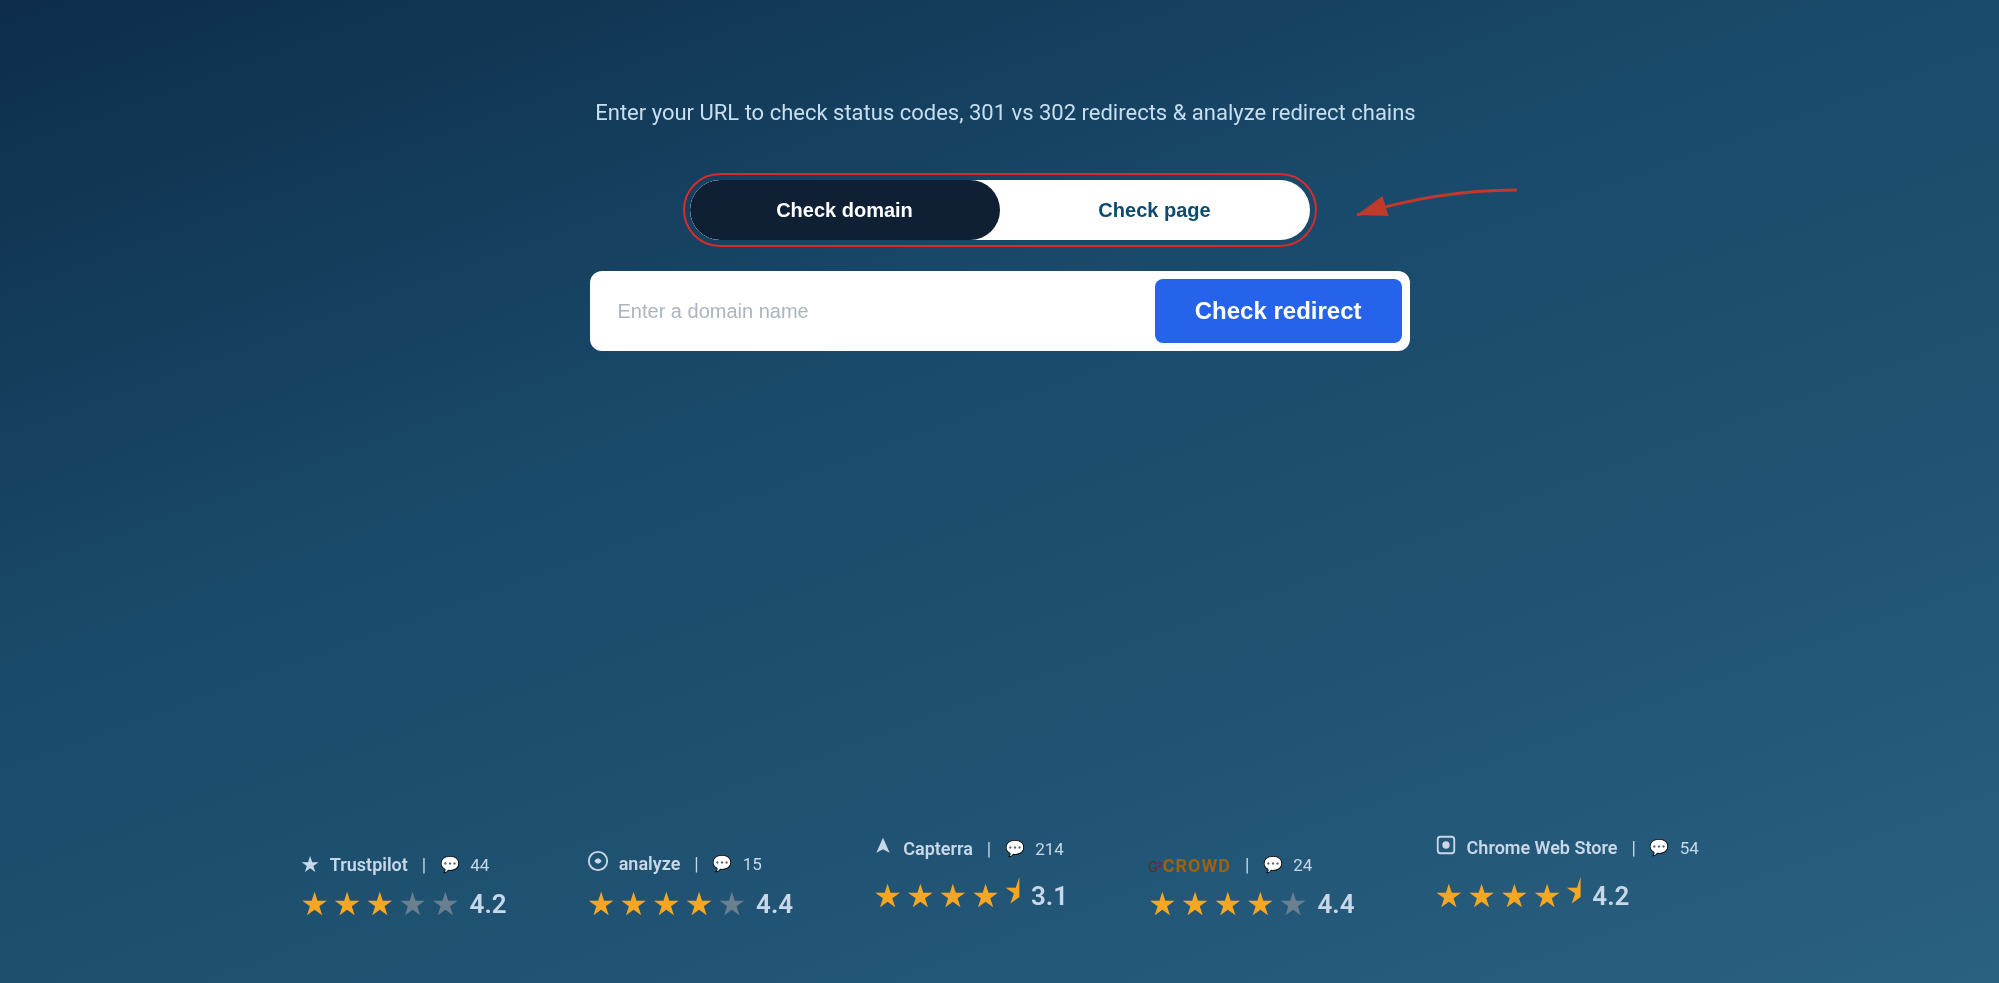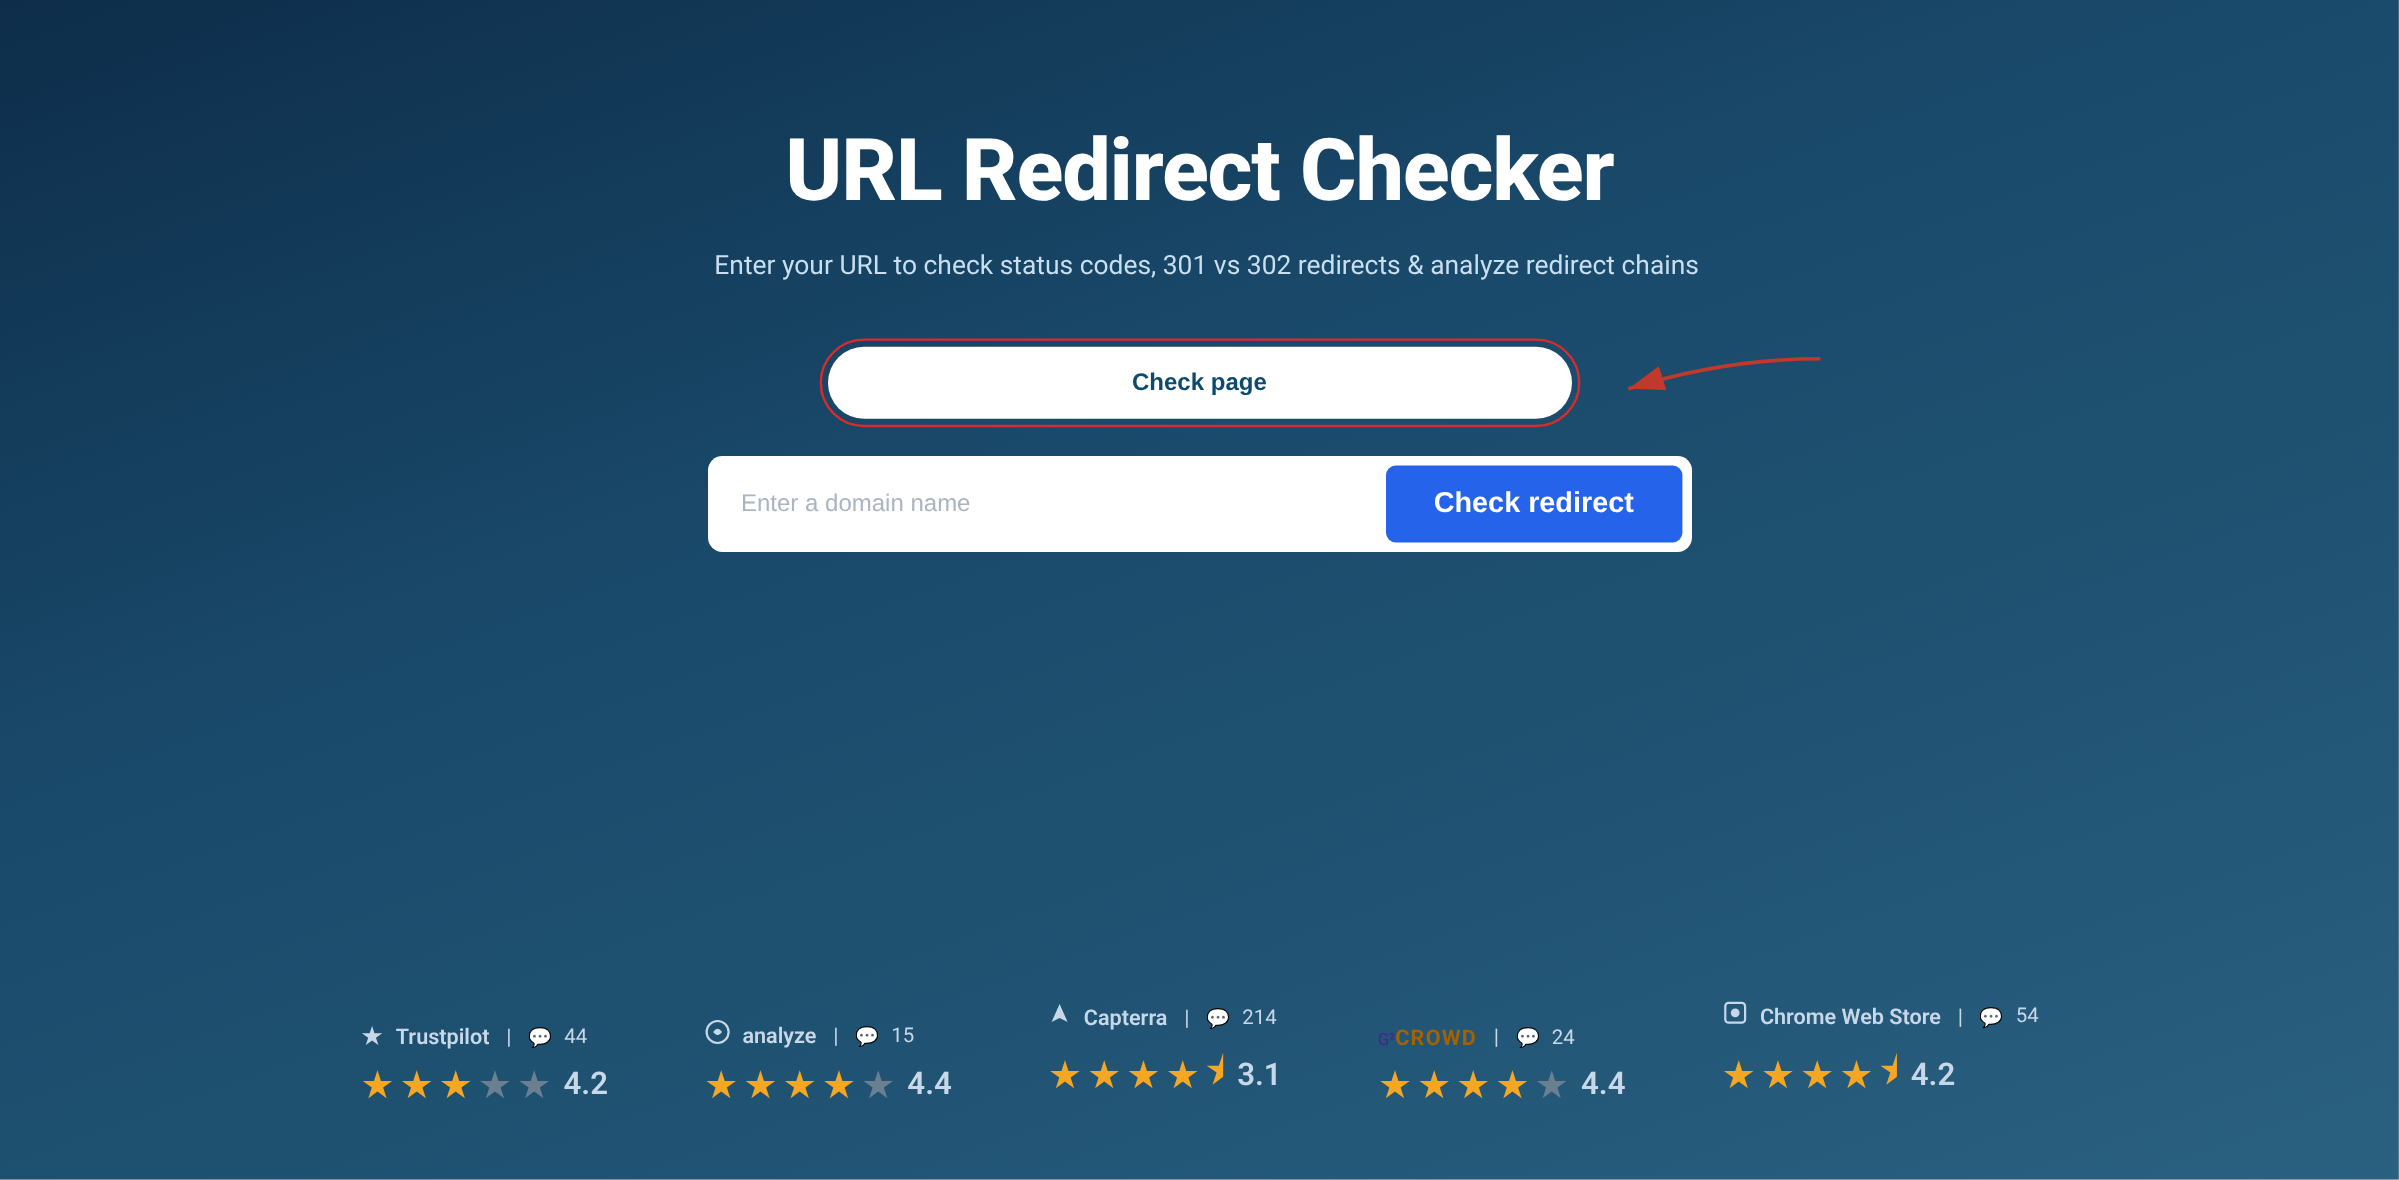--- a/index.html
+++ b/index.html
@@ -208,26 +208,26 @@
       font-size: 26px;
       font-weight: 600;
       color: #c8d8e8;
       margin-left: 6px;
     }
   </style>
 </head>
 <body>
 
 <div class="hero">
-  <h1 class="main-title">URL Redirect Checker</h1>
   <p class="subtitle">Enter your URL to check status codes, 301 vs 302 redirects &amp; analyze redirect chains</p>
 
   <div class="tab-toggle-wrapper">
     <div class="red-border-box">
       <div class="tab-toggle">
+        <button class="tab-btn active">Check domain</button>
         <button class="tab-btn">Check page</button>
       </div>
     </div>
 
     
     <div class="arrow-annotation">
       <svg class="arrow-svg" viewBox="0 0 200 60">
         <defs>
           <marker id="arrowhead" markerWidth="10" markerHeight="7" refX="10" refY="3.5" orient="auto">
             <polygon points="0 0, 10 3.5, 0 7" fill="#c0392b"></polygon>
@@ -296,21 +296,21 @@
         <span class="star">★</span>
         <span class="star">★</span>
         <span class="star">★</span>
         <span class="star">★</span>
         <span class="star" style="color: rgb(245, 166, 35);">⯨</span>
         <span class="rating-score">3.1</span>
       </div>
     </div>
     <div class="rating-item">
       <div class="rating-header">
-        <span class="rating-logo-icon"><span style="font-size:14px;font-weight:400;color:#4c1d95">G²</span><span style="font-size:18px;font-weight:700;color:#a16207;letter-spacing:1px">CROWD</span></span>
+        <span class="rating-logo-icon"><span style="font-size:14px;font-weight:400;color:#7f1d1d">G²</span><span style="font-size:18px;font-weight:700;color:#a16207;letter-spacing:1px">CROWD</span></span>
         <span class="rating-divider">|</span>
         <span class="review-icon">💬</span>
         <span class="review-count">24</span>
       </div>
       <div class="stars-row">
         <span class="star">★</span>
         <span class="star">★</span>
         <span class="star">★</span>
         <span class="star">★</span>
         <span class="star empty">★</span>

